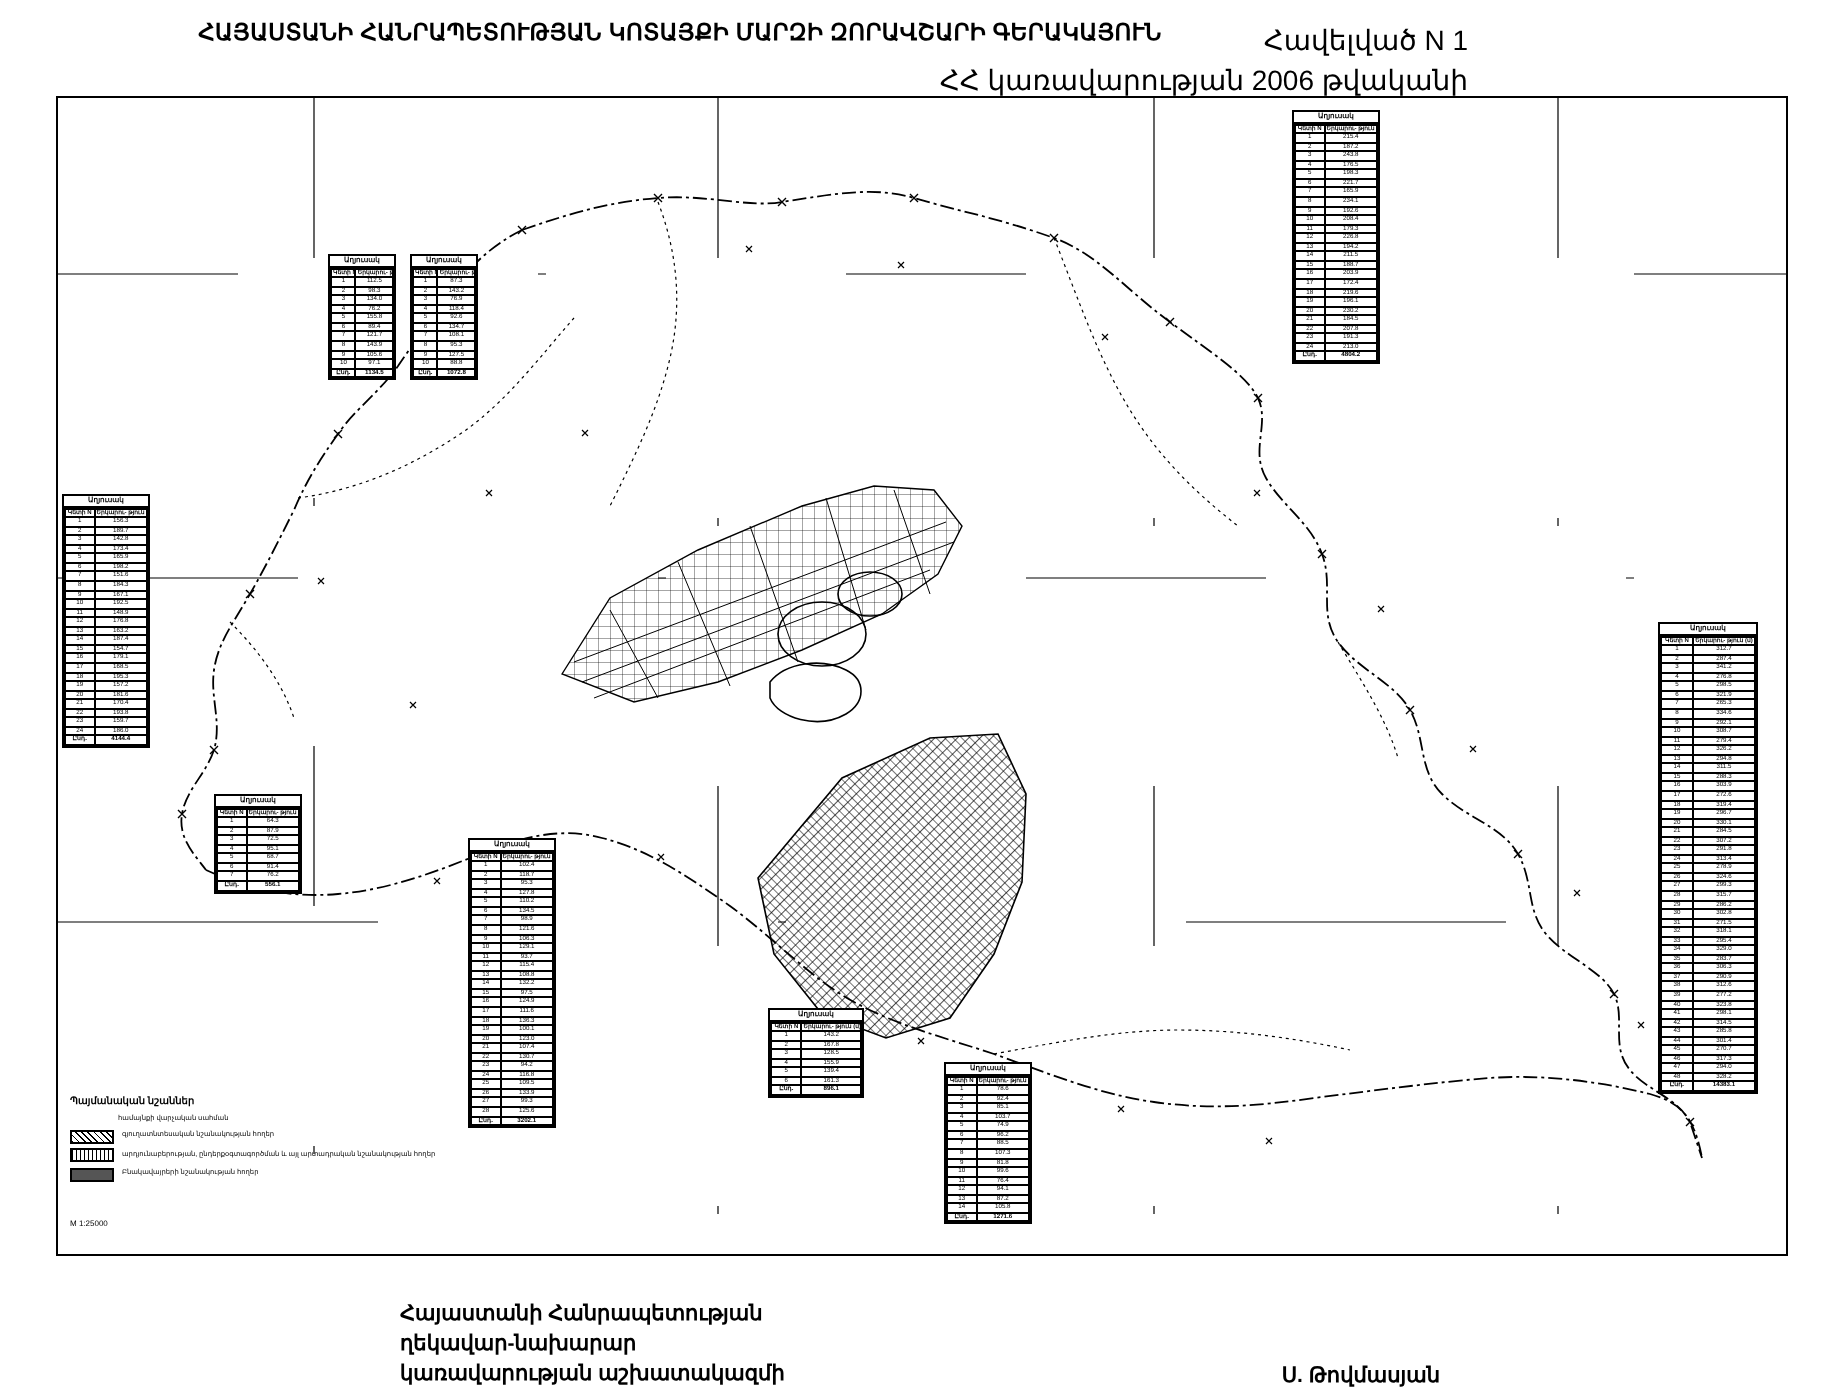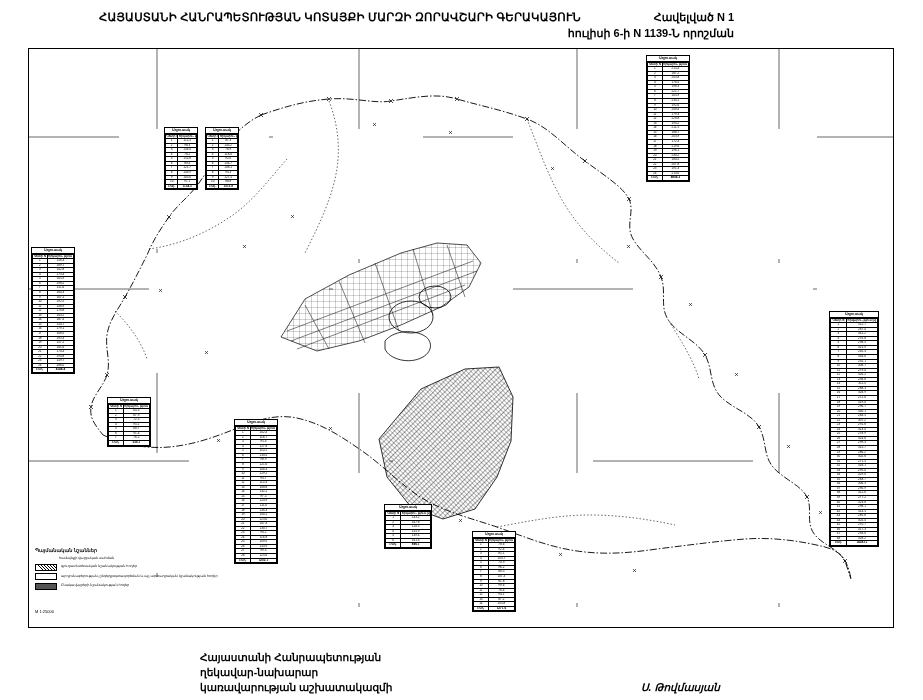--- a/index.html
+++ b/index.html
@@ -40,22 +40,22 @@
   }
   .approval-block {
     position: absolute;
     right: 14px;
     top: 10px;
     width: 300px;
     text-align: right;
     line-height: 1.45;
   }
   .approval-line {
-    font-size: 11px;
-    font-weight: bold;
+    font-size: 14px;
+    font-weight: normal;
     text-align: right;
   }
 
   
   .map-frame {
     position: absolute;
     left: 28px;
     top: 48px;
     width: 866px;
     height: 580px;
@@ -77,21 +77,20 @@
   .footer-left div {
     font-size: 10.5px;
     font-weight: bold;
   }
   .footer-right {
     position: absolute;
     right: 28px;
     top: 681px;
     font-size: 10.5px;
     font-weight: bold;
-    font-style: italic;
   }
 
   
   .data-table {
     position: absolute;
     background: #ffffff;
     border: 1px solid #000;
     box-sizing: border-box;
     font-size: 3.1px;
     line-height: 1.05;
@@ -176,20 +175,21 @@
 <body>
 
 <div id="page">
 
   <div class="title-block">
     <div class="title-line">ՀԱՅԱՍՏԱՆԻ ՀԱՆՐԱՊԵՏՈՒԹՅԱՆ ԿՈՏԱՅՔԻ ՄԱՐԶԻ ԶՈՐԱՎՇԱՐԻ ԳԵՐԱԿԱՅՈՒՆ</div>
   </div>
 
   <div class="approval-block">
     <div class="approval-line">Հավելված N 1</div>
+    <div class="approval-line">ՀՀ կառավարության 2006 թվականի</div>
     <div class="approval-line">հուլիսի 6-ի N 1139-Ն որոշման</div>
   </div>
 
   <div class="map-frame">
     <svg class="map-svg" width="864" height="578" viewBox="0 0 864 578">
       <defs>
         <pattern id="hatchPat" width="4" height="4" patternUnits="userSpaceOnUse" patternTransform="rotate(45)">
           <line x1="0" y1="0" x2="0" y2="4" stroke="#000" stroke-width="0.7"></line>
         </pattern>
         <pattern id="hatchPat2" width="3" height="3" patternUnits="userSpaceOnUse" patternTransform="rotate(-45)">

